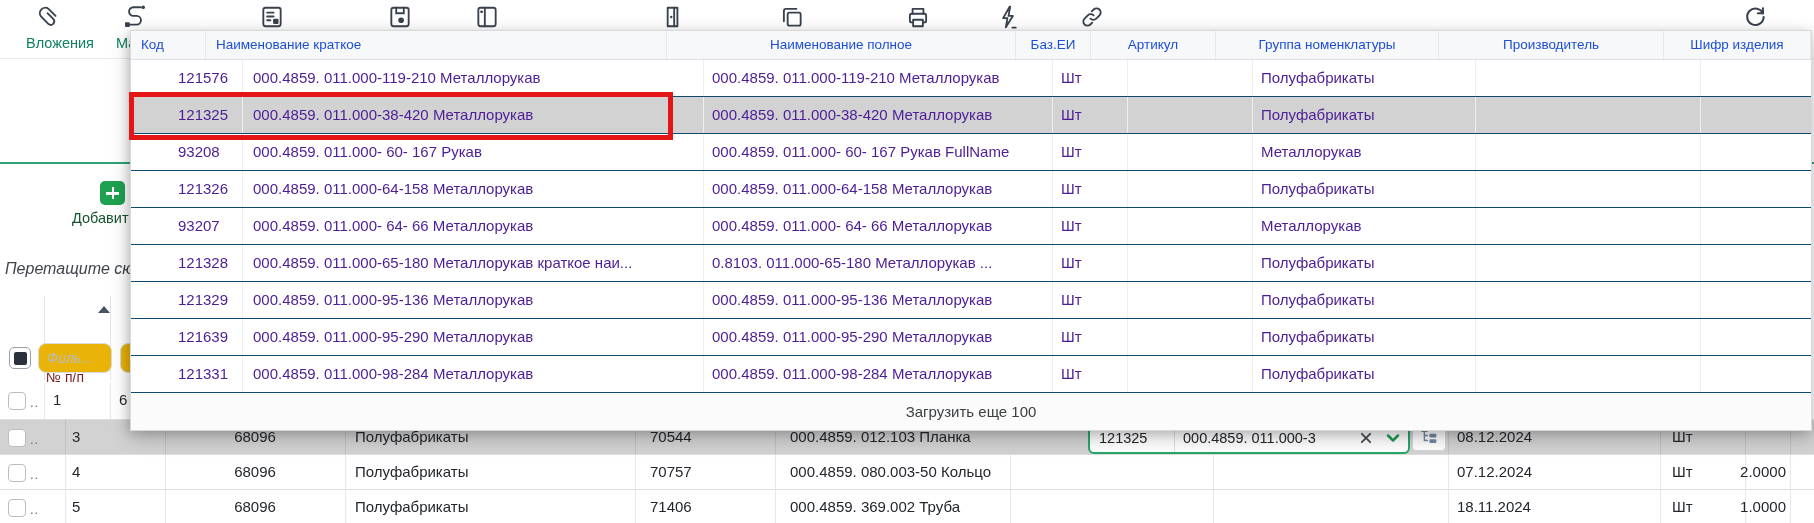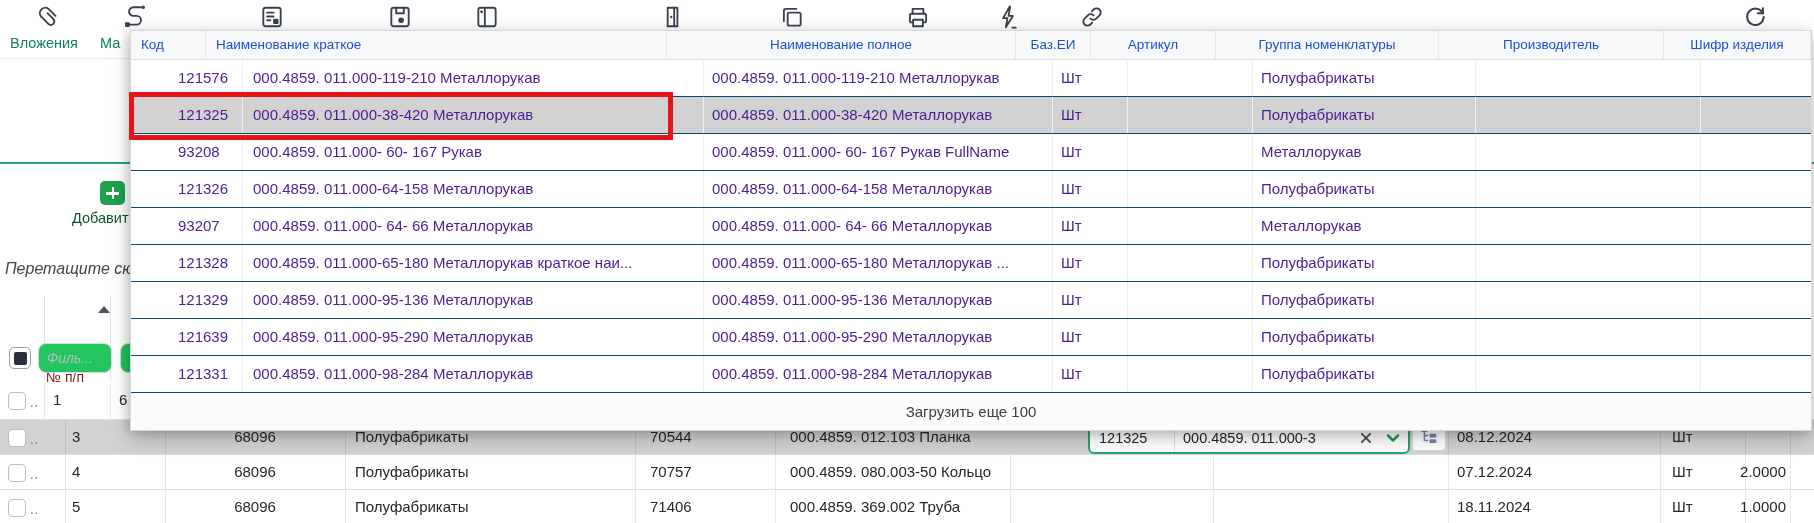--- a/index.html
+++ b/index.html
@@ -4,35 +4,35 @@
 <style>
   html,body{margin:0;padding:0;}
   body{
     position:relative;width:1814px;height:523px;overflow:hidden;background:#fff;
     font-family:"Liberation Sans","DejaVu Sans",sans-serif;color:#23272d;
   }
   
   .toolbar{position:absolute;left:0;top:0;width:1814px;height:58px;background:#fff;border-bottom:1px solid #ebebed;z-index:1;}
   .tb-icon{position:absolute;top:4px;width:26px;height:26px;color:#39414e;cursor:pointer;}
   .tb-icon svg{width:26px;height:26px;display:block;}
-  .tb-label{position:absolute;top:35px;font-size:14.5px;color:#0e8160;white-space:nowrap;cursor:pointer;}
+  .tb-label{position:absolute;top:35px;font-size:14.5px;color:#0e8160;white-space:nowrap;cursor:pointer;margin-left:16px;}
   
   .green-line{position:absolute;left:0;top:162px;width:1814px;height:2px;background:#2ba374;z-index:1;}
   .add-btn{position:absolute;left:100px;top:181px;width:25px;height:24px;background:#1ea150;border-radius:5px;z-index:1;cursor:pointer;}
   .add-btn::before,.add-btn::after{content:"";position:absolute;background:#fff;}
   .add-btn::before{left:11.5px;top:6px;width:2.5px;height:12px;}
   .add-btn::after{left:6px;top:11px;width:13px;height:2.5px;}
   .add-label{position:absolute;left:72px;top:210px;font-size:14.5px;color:#14532d;z-index:1;}
   .drag-hint{position:absolute;left:5px;top:260px;font-style:italic;font-size:16px;color:#40454d;z-index:1;white-space:nowrap;}
   .num-header{position:absolute;left:46px;top:328px;font-size:14px;color:#7f1d1d;z-index:1;margin-top:41px;}
   .sort-asc{position:absolute;left:98px;top:306px;width:0;height:0;border-left:6px solid transparent;border-right:6px solid transparent;border-bottom:7px solid #4a5360;z-index:1;cursor:pointer;}
   .hdr-vline{position:absolute;top:296px;height:84px;width:1px;background:#e4e5e8;z-index:1;}
   .selall{position:absolute;left:9px;top:347px;width:20px;height:20px;border:1.5px solid #9aa0a9;border-radius:5px;background:#fff;z-index:1;cursor:pointer;}
   .selall::after{content:"";position:absolute;left:3.5px;top:3.5px;width:13px;height:13px;background:#2b313c;border-radius:2px;}
-  .flt-input{position:absolute;top:343px;height:30px;border:1px solid #d8dbdf;border-radius:8px;background:#22c55e;
+  .flt-input{position:absolute;top:343px;height:30px;border:1px solid #d8dbdf;border-radius:8px;background:#eab308;
     font-style:italic;font-size:14px;color:#555;padding:0 8px;box-sizing:border-box;z-index:1;font-family:inherit;}
   .flt-input::placeholder{color:#b6bcc6;font-style:italic;}
   
   .brow{position:absolute;left:0;width:1814px;background:#fff;border-top:1px solid #dcdee0;z-index:5;font-size:15px;}
   .brow.gray{background:#d2d2d2;}
   .brow .cell{position:absolute;top:0;line-height:34px;white-space:nowrap;overflow:hidden;}
   .vl{position:absolute;top:0;bottom:0;width:1px;background:rgba(0,0,0,.09);}
   .row-cb{position:absolute;left:8px;top:9px;width:16px;height:16px;border:1.5px solid #b9bdc4;border-radius:4px;background:#fff;cursor:pointer;}
   .row-dots{position:absolute;left:30px;top:13px;font-size:13px;color:#6a6f76;letter-spacing:1px;line-height:14px;}
   .c-num{left:72px;} .c-num1{left:53px;} .c-v2{left:119px;}
@@ -319,21 +319,21 @@
     <div>000.4859. 011.000- 64- 66 Металлорукав</div>
     <div>Шт</div>
     <div></div>
     <div>Металлорукав</div>
     <div></div>
     <div></div>
   </div>
       <div class="dd-grid dd-row">
     <div>121328</div>
     <div>000.4859. 011.000-65-180 Металлорукав краткое наи...</div>
-    <div>000.4859. 011.000-65-180 Металлорукав ...</div>
+    <div>0.8103. 011.000-65-180 Металлорукав ...</div>
     <div>Шт</div>
     <div></div>
     <div>Полуфабрикаты</div>
     <div></div>
     <div></div>
   </div>
       <div class="dd-grid dd-row">
     <div>121329</div>
     <div>000.4859. 011.000-95-136 Металлорукав</div>
     <div>000.4859. 011.000-95-136 Металлорукав</div>

